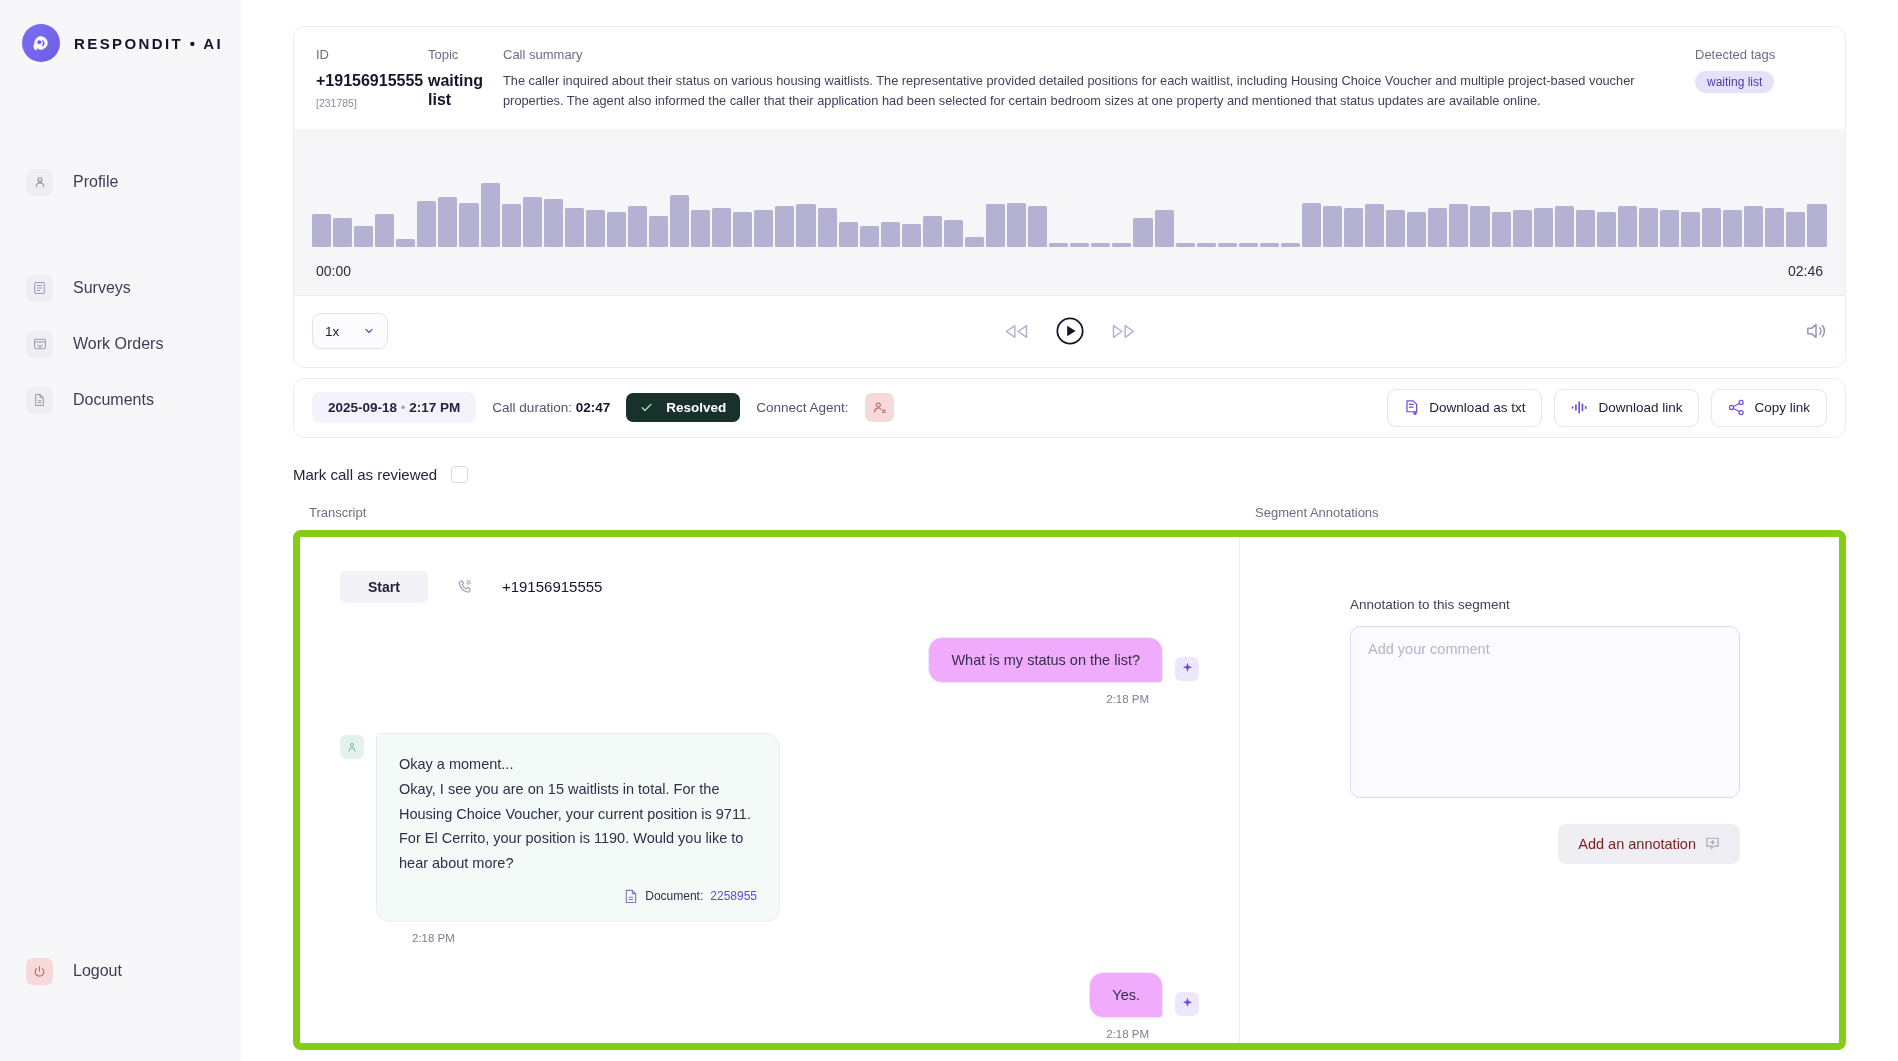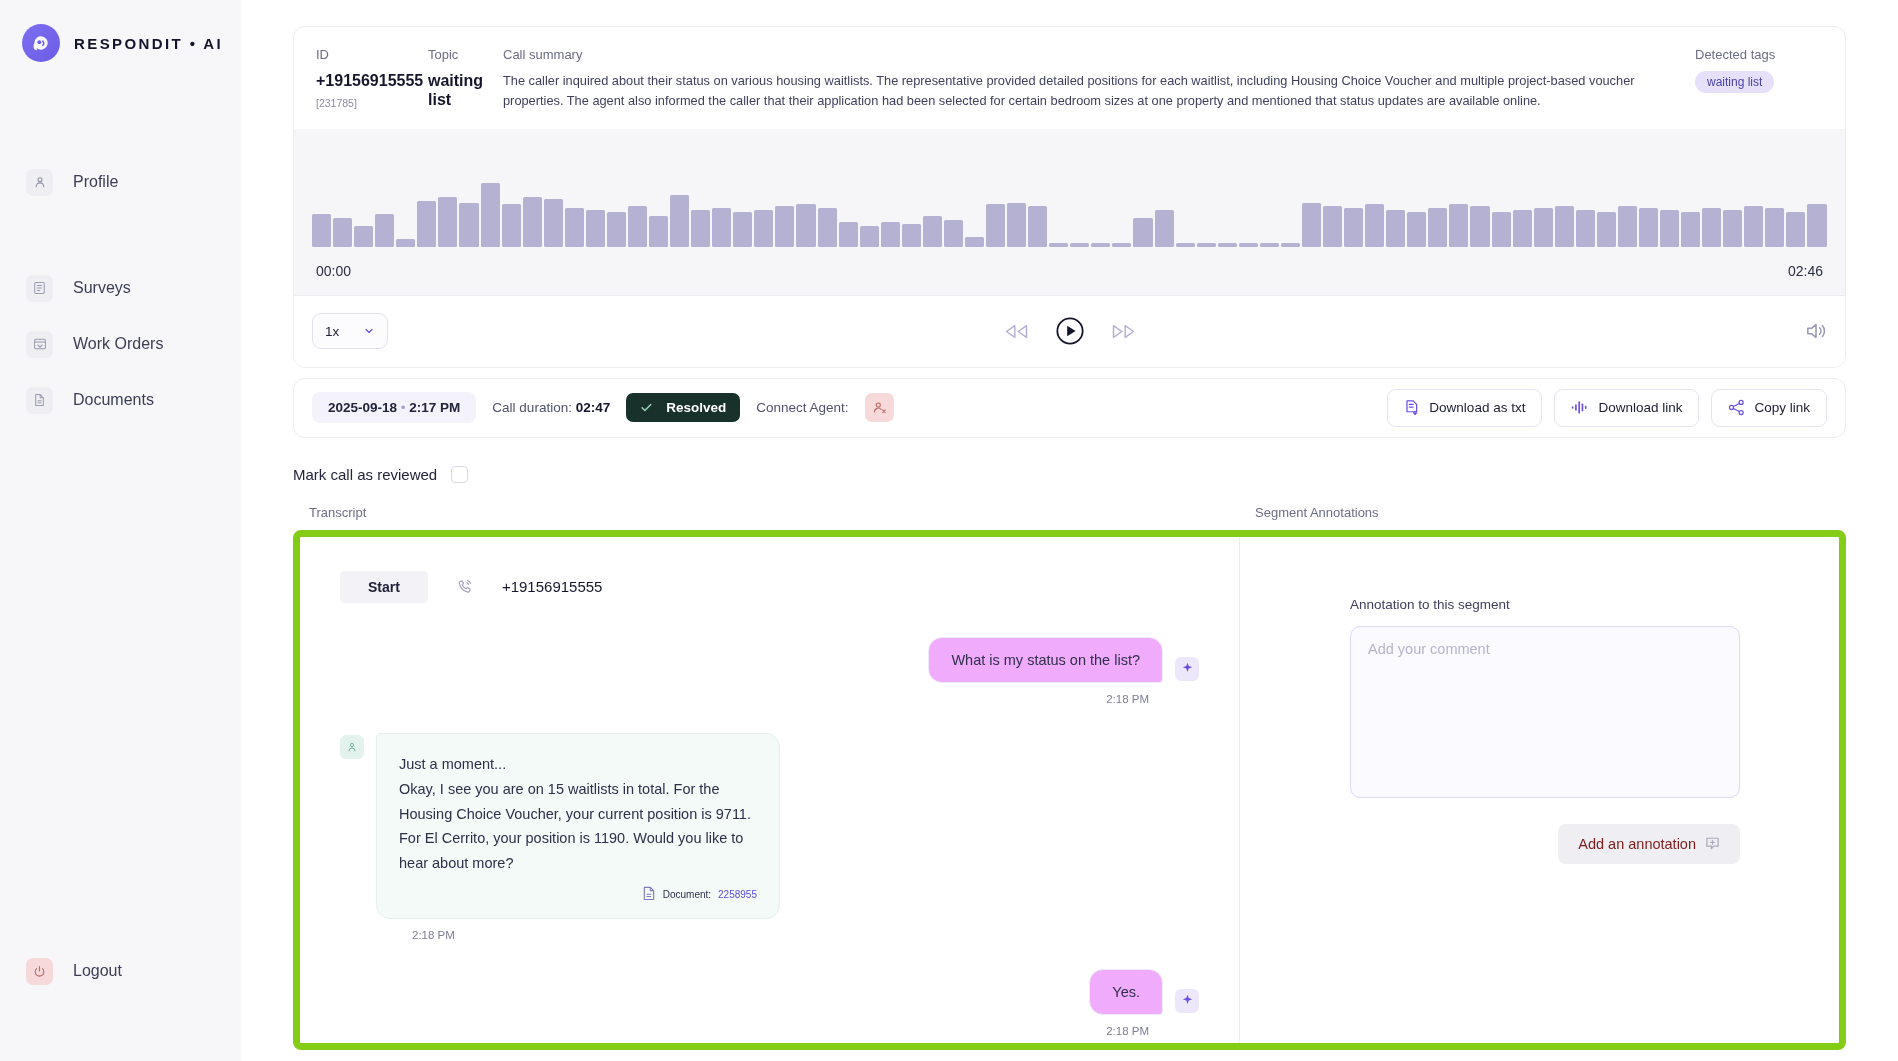--- a/index.html
+++ b/index.html
@@ -198,22 +198,22 @@
   }
   .spark {
     width: 24px; height: 24px; border-radius: 6px; background: #ece7fb;
     display: flex; align-items: center; justify-content: center; flex: 0 0 24px;
     margin-top: 20px;
   }
   .stamp { font-size: 11.5px; color: #7d7d96; }
   .stamp-right { text-align: right; padding-right: 50px; margin: 4px 0 28px 0; }
   .stamp-left { padding-left: 72px; margin: 6px 0 28px 0; }
   .doc-line {
-    display: flex; align-items: flex-start; justify-content: flex-end;
-    gap: 7px; margin-top: 10px; font-size: 10px; color: #2f2f4a;
+    display: flex; align-items: center; justify-content: flex-end;
+    gap: 7px; margin-top: 10px; font-size: 12px; color: #2f2f4a;
   }
   .doc-line a { color: #5b4bd6; text-decoration: none; }
 
   
   .annot-inner { padding-left: 110px; }
   .annot-label { font-size: 13.5px; color: #40405c; margin-bottom: 14px; }
   .annot-box {
     width: 390px; height: 172px;
     border: 1px solid #ddd8f4; border-radius: 10px;
     background: #fafaff; padding: 14px 17px;
@@ -549,21 +549,21 @@
         <div class="stamp stamp-right">2:18 PM</div>
 
         <div class="msg-row left">
           <span class="ava">
             <svg width="12" height="12" viewBox="0 0 24 24" fill="none" stroke="#6fae95" stroke-width="1.9">
                 <circle cx="12" cy="8" r="3.2"></circle>
                 <path d="M5.8 20a6.2 6.2 0 0 1 12.4 0" stroke-linecap="round"></path>
               </svg>
           </span>
           <div class="bubble-agent">
-            <div>Just a moment...</div>
+            <div>Okay a moment...</div>
             <div>Okay, I see you are on 15 waitlists in total. For the Housing Choice Voucher, your current position is 9711. For El Cerrito, your position is 1190. Would you like to hear about more?</div>
             <div class="doc-line">
               <span>
                 <svg width="14" height="15" viewBox="0 0 18 20" fill="none" stroke="#7f7bbd" stroke-width="1.5" stroke-linejoin="round">
                   <path d="M2.8 1.8h8l4.4 4.4v11.8H2.8z"></path>
                     <path d="M10.8 1.8v4.4h4.4"></path>
                     <path d="M5.8 11h6M5.8 14h6"></path>
                 </svg>
               </span>
               <span>Document:</span>

